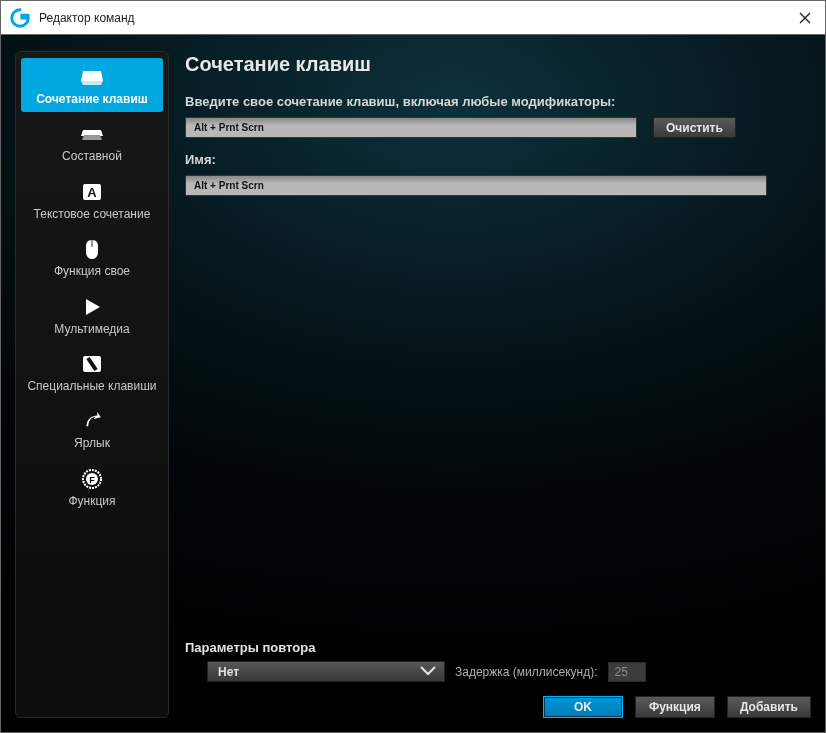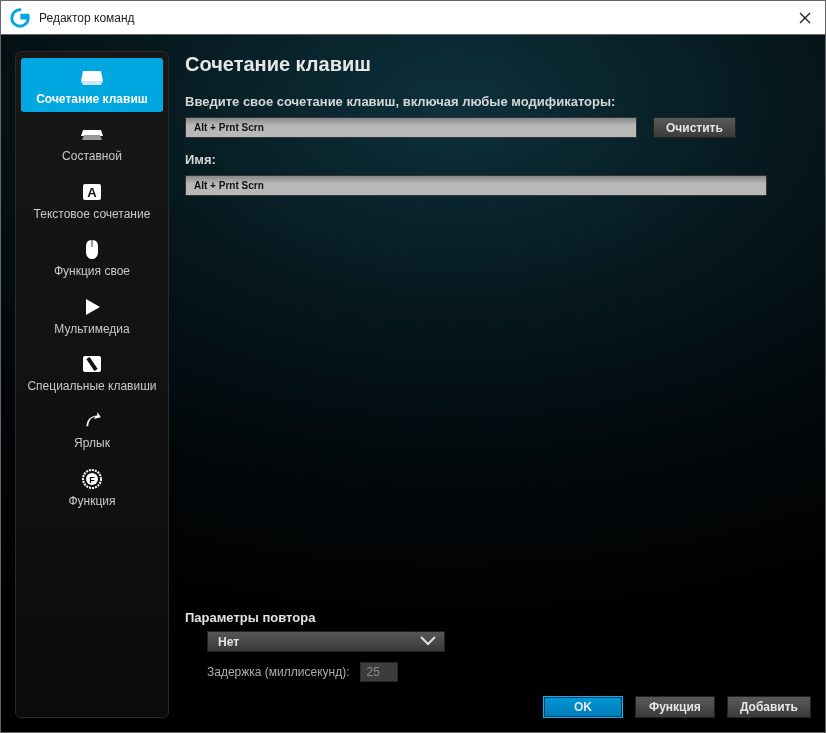--- a/index.html
+++ b/index.html
@@ -140,21 +140,21 @@
   .spacer { flex: 1; }
   .repeat-section { margin-top: auto; margin-bottom: 6px; }
   .repeat-title {
     font-size: 13px;
     font-weight: 700;
     color: #e2e2e2;
     margin-bottom: 6px;
   }
   .repeat-controls {
     display: flex;
-    flex-direction: column;
+    flex-direction: row;
     gap: 10px;
     padding-left: 22px;
   }
   .dropdown {
     width: 238px; height: 21px;
     background: linear-gradient(to bottom, #565656, #3a3a3a);
     border: 1px solid #222;
     display: flex; align-items: center;
     color: #e2e2e2;
     font-weight: 700;

